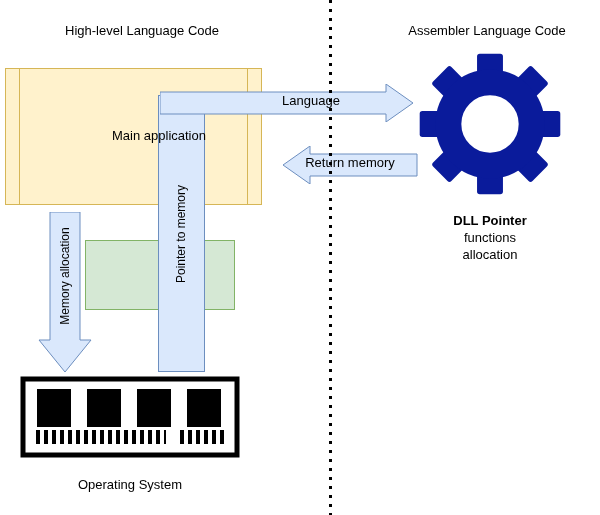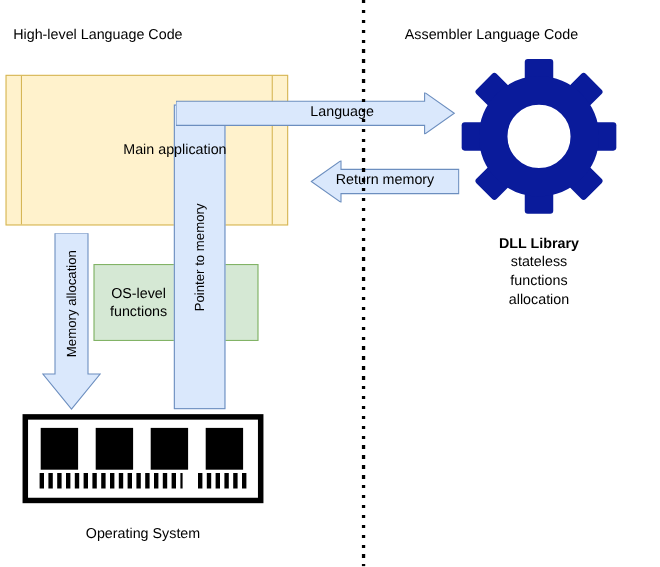--- a/index.html
+++ b/index.html
@@ -4,21 +4,21 @@
 <style>
   html,body{margin:0;padding:0;background:#fff;}
   .canvas{
     position:relative;width:600px;height:515px;background:#fff;
     font-family:"Liberation Sans", sans-serif;color:#000;overflow:hidden;
   }
   .abs{position:absolute;}
   .label{font-size:13px;line-height:1.25;text-align:center;}
   .center{display:flex;align-items:center;justify-content:center;}
 
-  .title{font-size:13px;}
+  .title{font-size:13px;text-align:center;}
 
   .main-app{
     left:5px;top:68px;width:257px;height:137px;
     background:#FFF2CC;border:1px solid #D6B656;z-index:1;box-sizing:border-box;
   }
   .inset-l{position:absolute;left:13px;top:0;bottom:0;width:0;border-left:1px solid #D6B656;}
   .inset-r{position:absolute;right:13px;top:0;bottom:0;width:0;border-right:1px solid #D6B656;}
   .main-app-label{left:5px;top:68px;width:308px;height:137px;z-index:10;}
 
   .green-box{
@@ -68,23 +68,20 @@
 
   <div class="abs main-app">
     <div class="inset-l"></div>
     <div class="inset-r"></div>
   </div>
   <div class="abs main-app-label center label">
     <span>Main application</span>
   </div>
 
   <div class="abs green-box"></div>
-  <div class="abs green-label center label">
-    <span>OS-level functions</span>
-  </div>
 
   <div class="abs pointer-rect center">
     <span class="vlabel">Pointer to memory</span>
   </div>
 
   <svg class="abs mem-arrow" viewBox="0 0 54 161">
     <polygon points="12,0 42,0 42,128 53,128 27,160 1,128 12,128" fill="#DAE8FC" stroke="#6C8EBF" stroke-width="1"></polygon>
   </svg>
   <div class="abs mem-label center">
     <span class="vlabel">Memory allocation</span>
@@ -108,22 +105,21 @@
       <rect x="-14" y="-76" width="28" height="34" rx="3" transform="rotate(135)"></rect>
       <rect x="-14" y="-76" width="28" height="34" rx="3" transform="rotate(180)"></rect>
       <rect x="-14" y="-76" width="28" height="34" rx="3" transform="rotate(225)"></rect>
       <rect x="-14" y="-76" width="28" height="34" rx="3" transform="rotate(270)"></rect>
       <rect x="-14" y="-76" width="28" height="34" rx="3" transform="rotate(315)"></rect>
     </g>
     <circle r="45" fill="none" stroke="#0A1B9B" stroke-width="28"></circle>
   </svg>
 
   <div class="abs dll-text">
-    <div class="dll-title">DLL Library</div>
-    <div class="dll-line">stateless</div>
+    <div class="dll-title">DLL Pointer</div>
     <div class="dll-line">functions</div>
     <div class="dll-line">allocation</div>
   </div>
 
   <svg class="abs ram" viewBox="0 0 220 82">
     <rect x="3" y="3" width="214" height="76" fill="#fff" stroke="#000" stroke-width="5"></rect>
     <rect x="17" y="13" width="34" height="38" fill="#000"></rect>
     <rect x="67" y="13" width="34" height="38" fill="#000"></rect>
     <rect x="117" y="13" width="34" height="38" fill="#000"></rect>
     <rect x="167" y="13" width="34" height="38" fill="#000"></rect>

